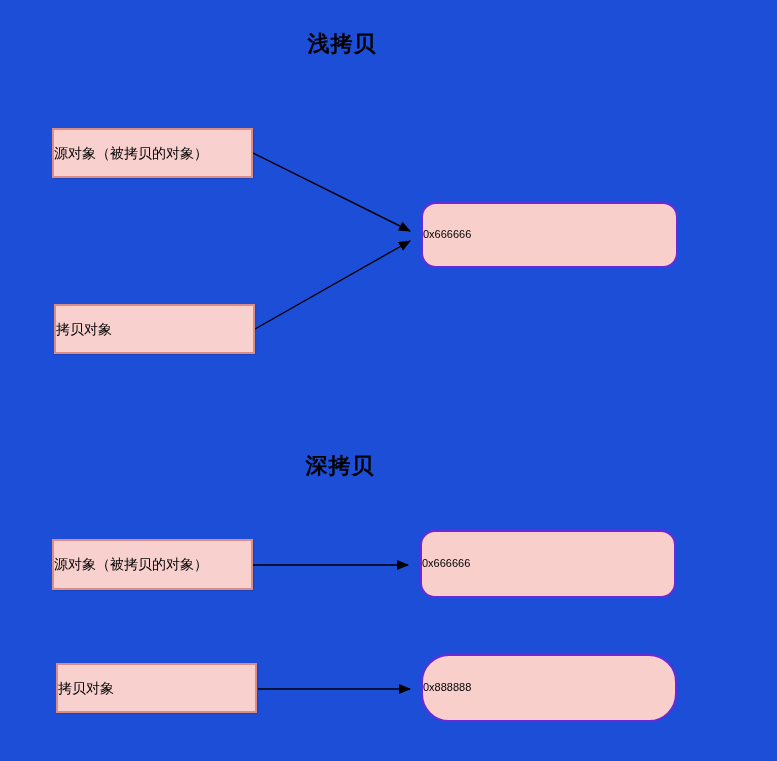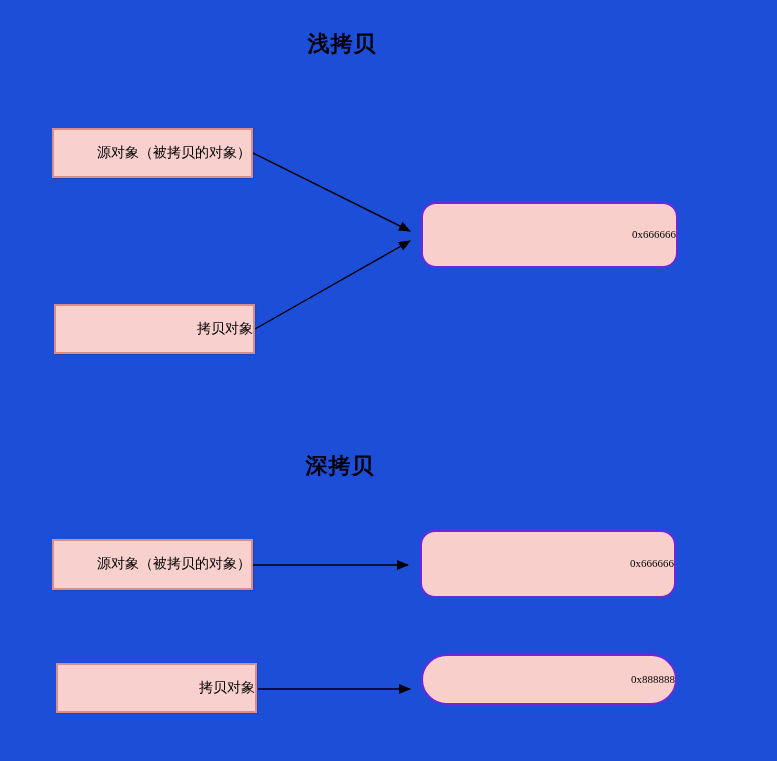--- a/index.html
+++ b/index.html
@@ -26,26 +26,25 @@
     transform: translateX(-50%);
     font-size: 22px;
     font-weight: bold;
     letter-spacing: 1px;
     white-space: nowrap;
   }
   .node {
     position: absolute;
     display: flex;
     align-items: center;
-    justify-content: flex-end;
+    justify-content: flex-start;
     text-align: center;
     font-size: 14px;
     line-height: 1.2;
     white-space: nowrap;
-    font-family: Liberation Serif, serif;
   }
   .node.rect {
     background: #f8d0ce;
     border: 2px solid #d98c88;
     box-shadow: 1px 1px 1px rgba(0,0,0,0.10);
   }
   .node.rounded {
     background: #f8cfcb;
     border: 2px solid #6d28d9;
     border-radius: 15px;
@@ -90,17 +89,17 @@
   </div>
 
   <div class="node rounded" style="left:420px; top:530px; width:256px; height:68px;">
     <span>0x666666</span>
   </div>
 
   <div class="node rect" style="left:56px; top:663px; width:201px; height:50px;">
     <span>拷贝对象</span>
   </div>
 
-  <div class="node rounded" style="left:421px; top:654px; width:256px; height:51px;border-radius:28px;">
+  <div class="node rounded" style="left:421px; top:654px; width:256px; height:68px;border-radius:28px;">
     <span>0x888888</span>
   </div>
 
 </div>
 
 </body></html>

